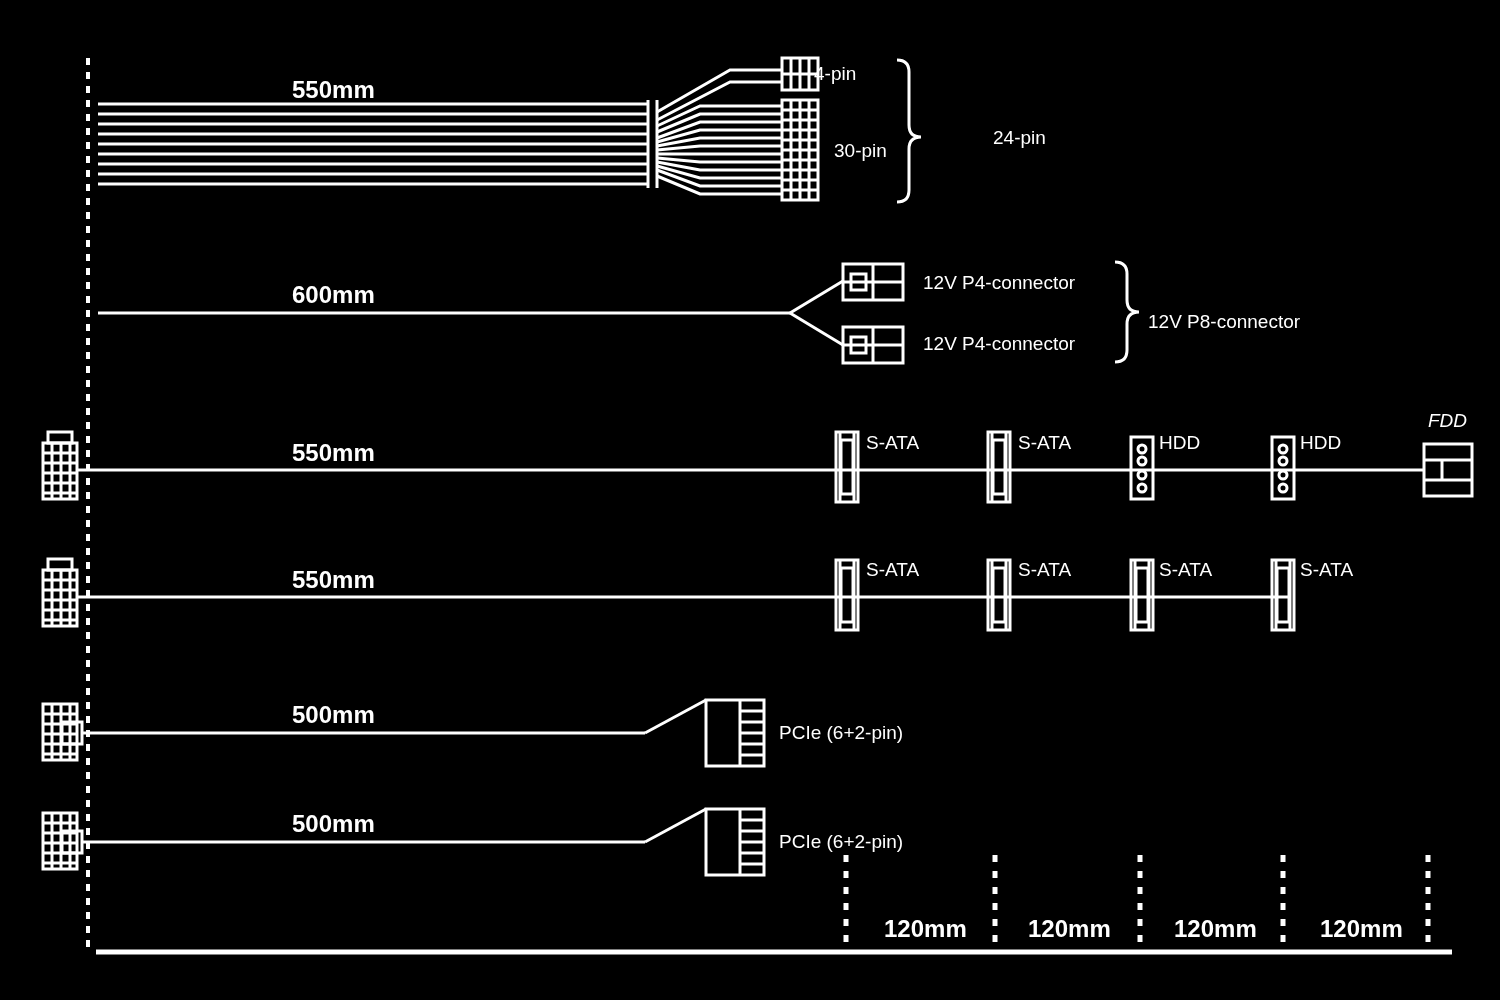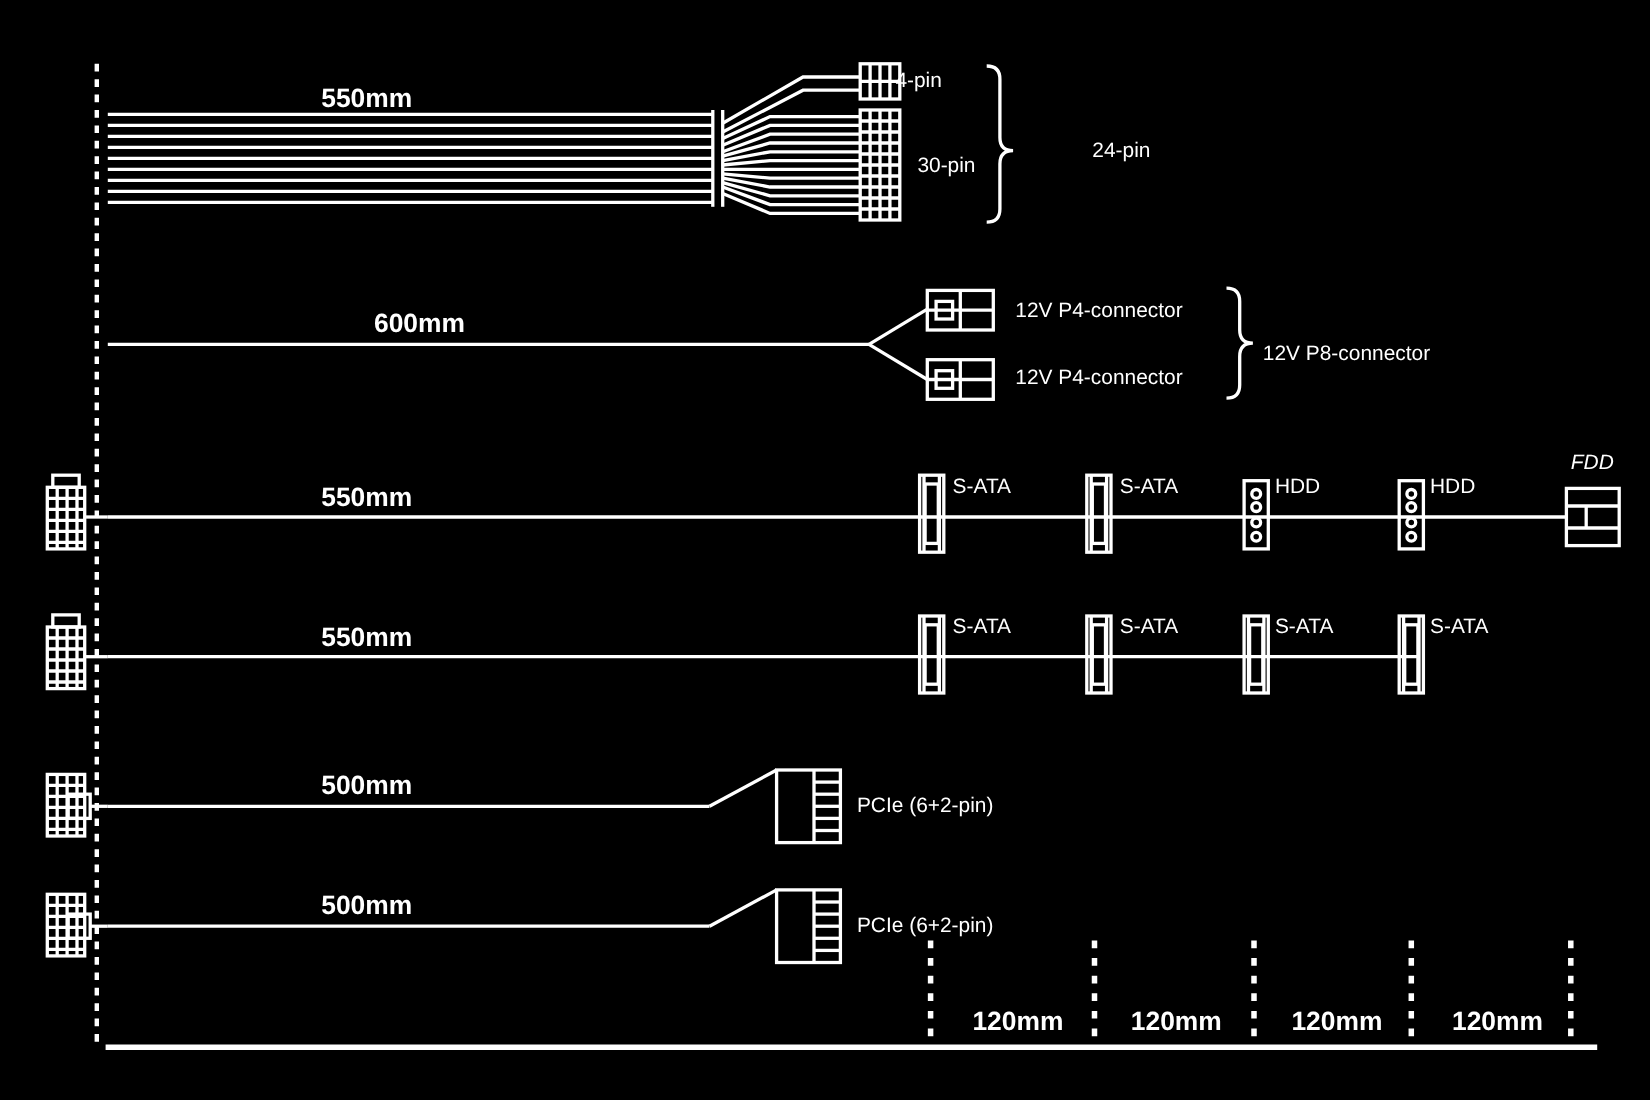--- a/index.html
+++ b/index.html
@@ -232,21 +232,21 @@
 
       <line x1="96" y1="952" x2="1452" y2="952" stroke-width="5"></line>
     </g>
   </svg>
 
   <div class="lbl bold" style="left:292px; top:78px;">550mm</div>
   <div class="lbl" style="left:814px; top:64px;">4-pin</div>
   <div class="lbl" style="left:834px; top:141px;">30-pin</div>
   <div class="lbl" style="left:945px; top:128px;margin-left:48px;">24-pin</div>
 
-  <div class="lbl bold" style="left:292px; top:283px;margin-left:48px;">600mm</div>
+  <div class="lbl bold" style="left:292px; top:283px;">600mm</div>
   <div class="lbl" style="left:923px; top:273px;">12V P4-connector</div>
   <div class="lbl" style="left:923px; top:334px;">12V P4-connector</div>
   <div class="lbl" style="left:1148px; top:312px;">12V P8-connector</div>
 
   <div class="lbl bold" style="left:292px; top:441px;">550mm</div>
   <div class="lbl" style="left:866px; top:433px;">S-ATA</div>
   <div class="lbl" style="left:1018px; top:433px;">S-ATA</div>
   <div class="lbl" style="left:1159px; top:433px;">HDD</div>
   <div class="lbl" style="left:1300px; top:433px;">HDD</div>
   <div class="lbl" style="left:1428px; top:411px;font-style:italic;">FDD</div>

